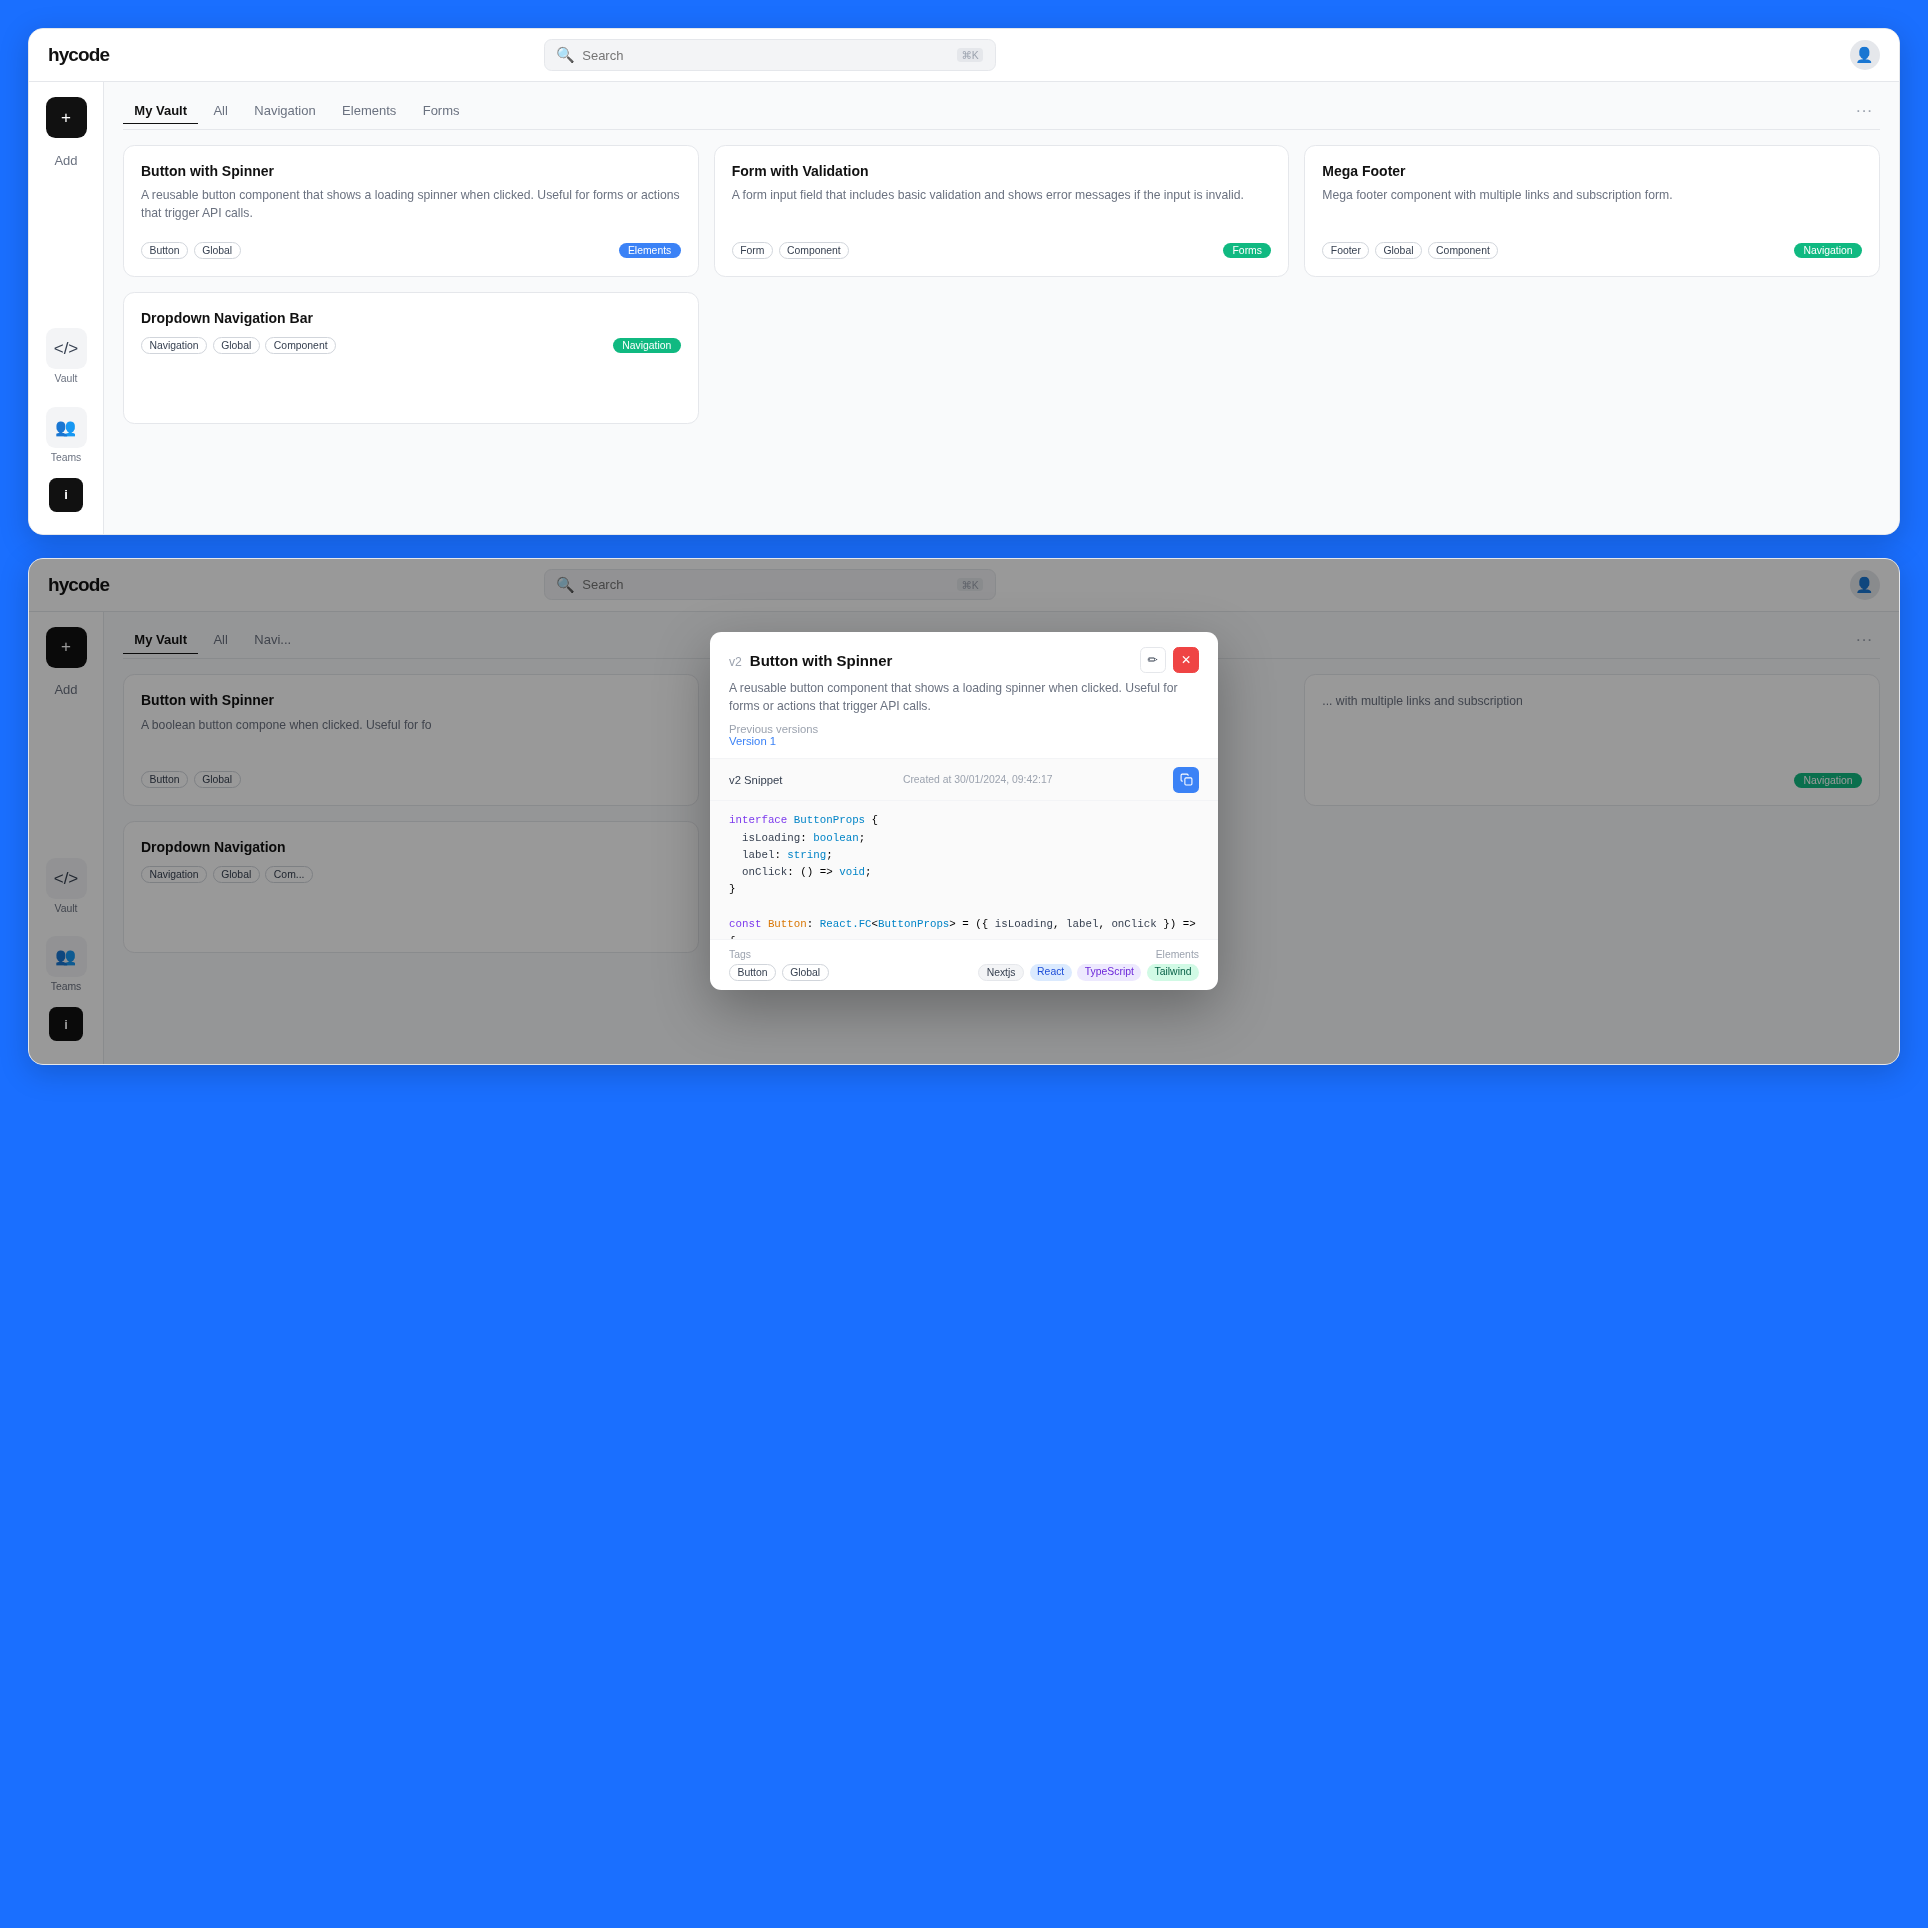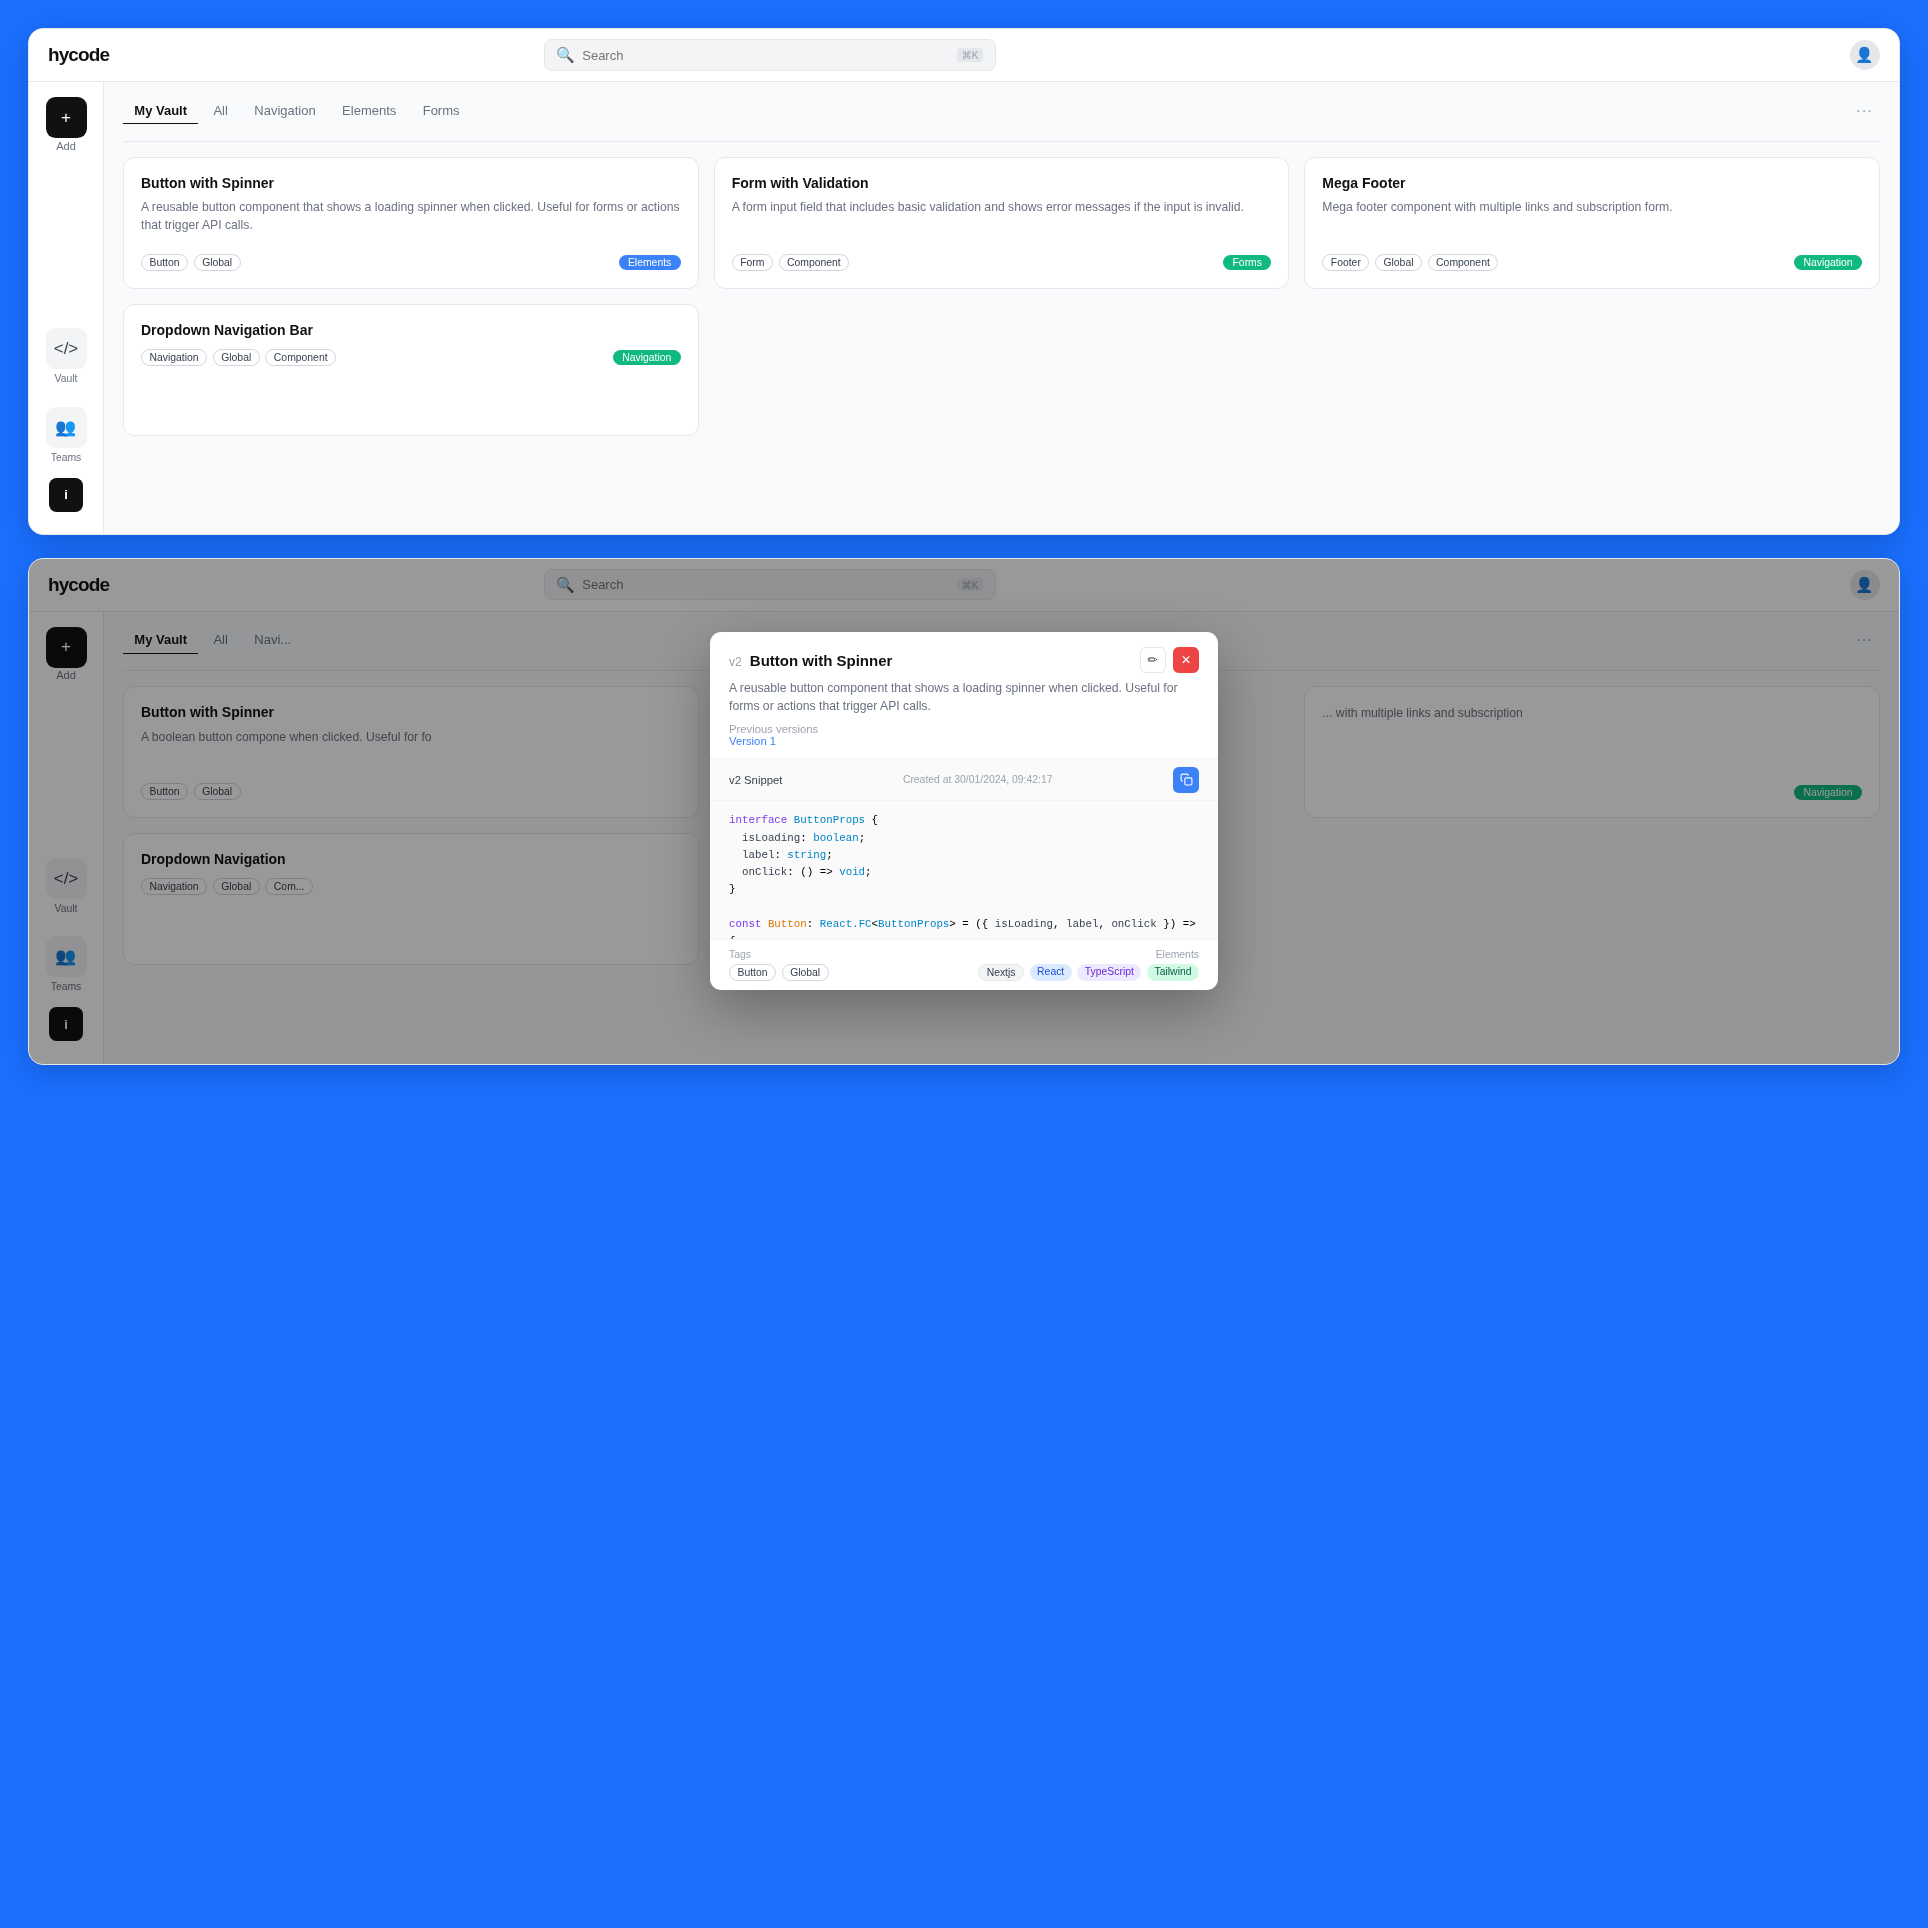--- a/index.html
+++ b/index.html
@@ -175,21 +175,21 @@
       background: #f9fafb;
     }
 
     
     .tab-bar {
       display: flex;
       align-items: center;
       gap: 3.8px;
       margin-bottom: 15px;
       border-bottom: 0.9px solid #e5e7eb;
-      padding-bottom: 16px;
+      padding-bottom: 4px;
     }
 
     .tab {
       padding: 5.6px 11.3px;
       font-size: 13px;
       color: #6b7280;
       cursor: pointer;
       border-radius: 5.6px 5.6px 0 0;
       border-bottom: 1.9px solid transparent;
     }
@@ -443,21 +443,21 @@
       padding: 1.9px 7.5px;
       border-radius: 19px;
       font-weight: 500;
     }
 
     .lang-nextjs { background: #f3f4f6; color: #374151; border: 0.9px solid #e5e7eb; }
     .lang-react { background: #dbeafe; color: #1d4ed8; }
     .lang-typescript { background: #ede9fe; color: #6d28d9; }
     .lang-tailwind { background: #d1fae5; color: #065f46; }
 
-    .add-btn-label { font-size: 11px; color: #fff; margin-top: 0; }
+    .add-btn-label { font-size: 13px; color: #fff; margin-top: 13px; }
 
     .sidebar-add {
       display: flex;
       flex-direction: column;
       align-items: center;
       gap: 1.9px;
       margin-bottom: 7.5px;
     }
   </style>
 </head>

